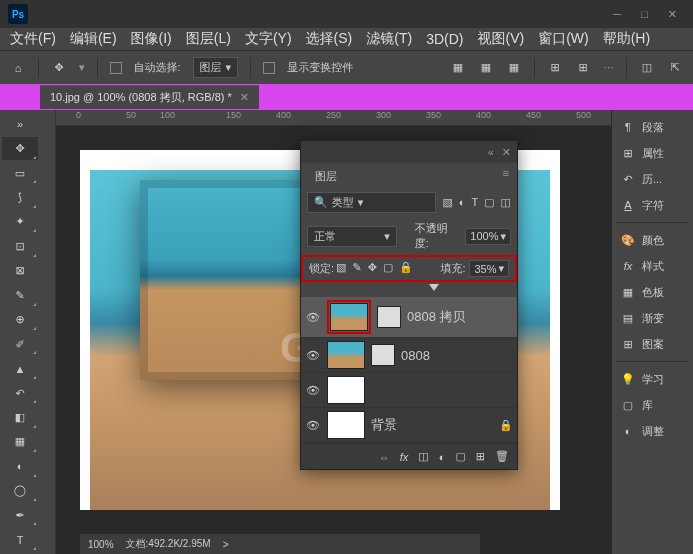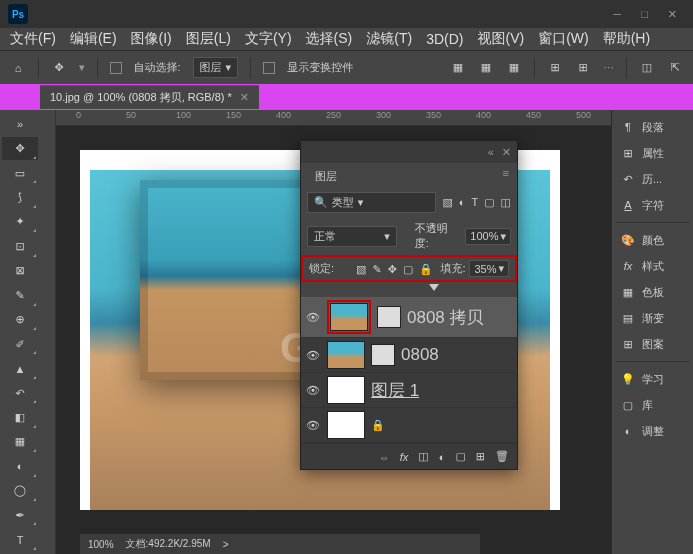--- a/index.html
+++ b/index.html
@@ -59,21 +59,21 @@
 
 .layer-list { background: #3a3a3a; }
 .layer-item { display: flex; align-items: center; padding: 3px 4px; gap: 6px; border-bottom: 1px solid #333; }
 .layer-item.selected { background: #5a5a5a; }
 .layer-vis { width: 16px; text-align: center; }
 .layer-thumb { width: 38px; height: 28px; background: #888; border: 1px solid #222; position: relative; }
 .layer-thumb.beach { background: linear-gradient(180deg, #4ab5cc 40%, #c4955f 60%); }
 .layer-thumb.white { background: #fff; }
 .layer-thumb.bg { background: #fff; }
 .layer-mask { width: 24px; height: 22px; background: #ddd; border: 1px solid #222; }
-.layer-label { flex: 1; font-size: 17px; }
+.layer-label { flex: 1; font-size: 13px; }
 .layer-selected-box { border: 2px solid #c00; padding: 1px; }
 
 .lp-footer { height: 26px; background: #3a3a3a; display: flex; align-items: center; justify-content: flex-end; gap: 10px; padding: 0 8px; border-top: 1px solid #333; }
 
 .statusbar { position: absolute; bottom: 0; left: 40px; height: 20px; background: #3c3c3c; display: flex; align-items: center; padding: 0 8px; gap: 12px; font-size: 10px; color: #ccc; width: 400px; }
 </style>
 </head>
 <body>
 
 <div class="titlebar">
@@ -154,21 +154,21 @@
     <div class="tool">◯<span class="tool-corner"></span></div>
     <div class="tool">✒<span class="tool-corner"></span></div>
     <div class="tool">T<span class="tool-corner"></span></div>
   </div>
 
   <div class="canvas-area">
     <div class="ruler-v"></div>
     <div class="ruler-h">
       <span class="ruler-tick" style="left:20px">0</span>
       <span class="ruler-tick" style="left:70px">50</span>
-      <span class="ruler-tick" style="left:120px">100</span>
+      <span class="ruler-tick" style="left:104px">100</span>
       <span class="ruler-tick" style="left:170px">150</span>
       <span class="ruler-tick" style="left:220px">400</span>
       <span class="ruler-tick" style="left:270px">250</span>
       <span class="ruler-tick" style="left:320px">300</span>
       <span class="ruler-tick" style="left:370px">350</span>
       <span class="ruler-tick" style="left:420px">400</span>
       <span class="ruler-tick" style="left:470px">450</span>
       <span class="ruler-tick" style="left:520px">500</span>
     </div>
     <div class="canvas-white"></div>
@@ -270,21 +270,21 @@
     <div style="display:flex;align-items:center;gap:4px">
       <span>不透明度:</span>
       <div class="lp-value-box">
         <span>100%</span>
           <span>▾</span>
       </div>
     </div>
   </div>
 
   <div class="lp-fill-row">
-    <div style="display:flex;align-items:flex-end;gap:22px">
+    <div style="display:flex;align-items:flex-start;gap:2px">
       <span>锁定:</span>
       <div class="lock-icons">
         <span>▧</span>
         <span>✎</span>
         <span>✥</span>
         <span>▢</span>
         <span>🔒</span>
       </div>
     </div>
     <div style="display:flex;align-items:center;gap:4px">
@@ -310,25 +310,25 @@
     </div>
     <div class="layer-item">
       <span class="layer-vis">👁</span>
       <div class="layer-thumb beach"></div>
       <div class="layer-mask"></div>
       <span class="layer-label">0808</span>
     </div>
     <div class="layer-item">
       <span class="layer-vis">👁</span>
       <div class="layer-thumb white"></div>
-      <span class="layer-label"><span style="text-decoration:underline">图层 1</span></span>
     </div>
     <div class="layer-item">
       <span class="layer-vis">👁</span>
       <div class="layer-thumb bg"></div>
+      <span class="layer-label">背景</span>
       <span>🔒</span>
     </div>
   </div>
 
   <div class="lp-footer">
     <span>⇔</span>
     <span><i>fx</i></span>
     <span>◫</span>
     <span>◐</span>
     <span>▢</span>

